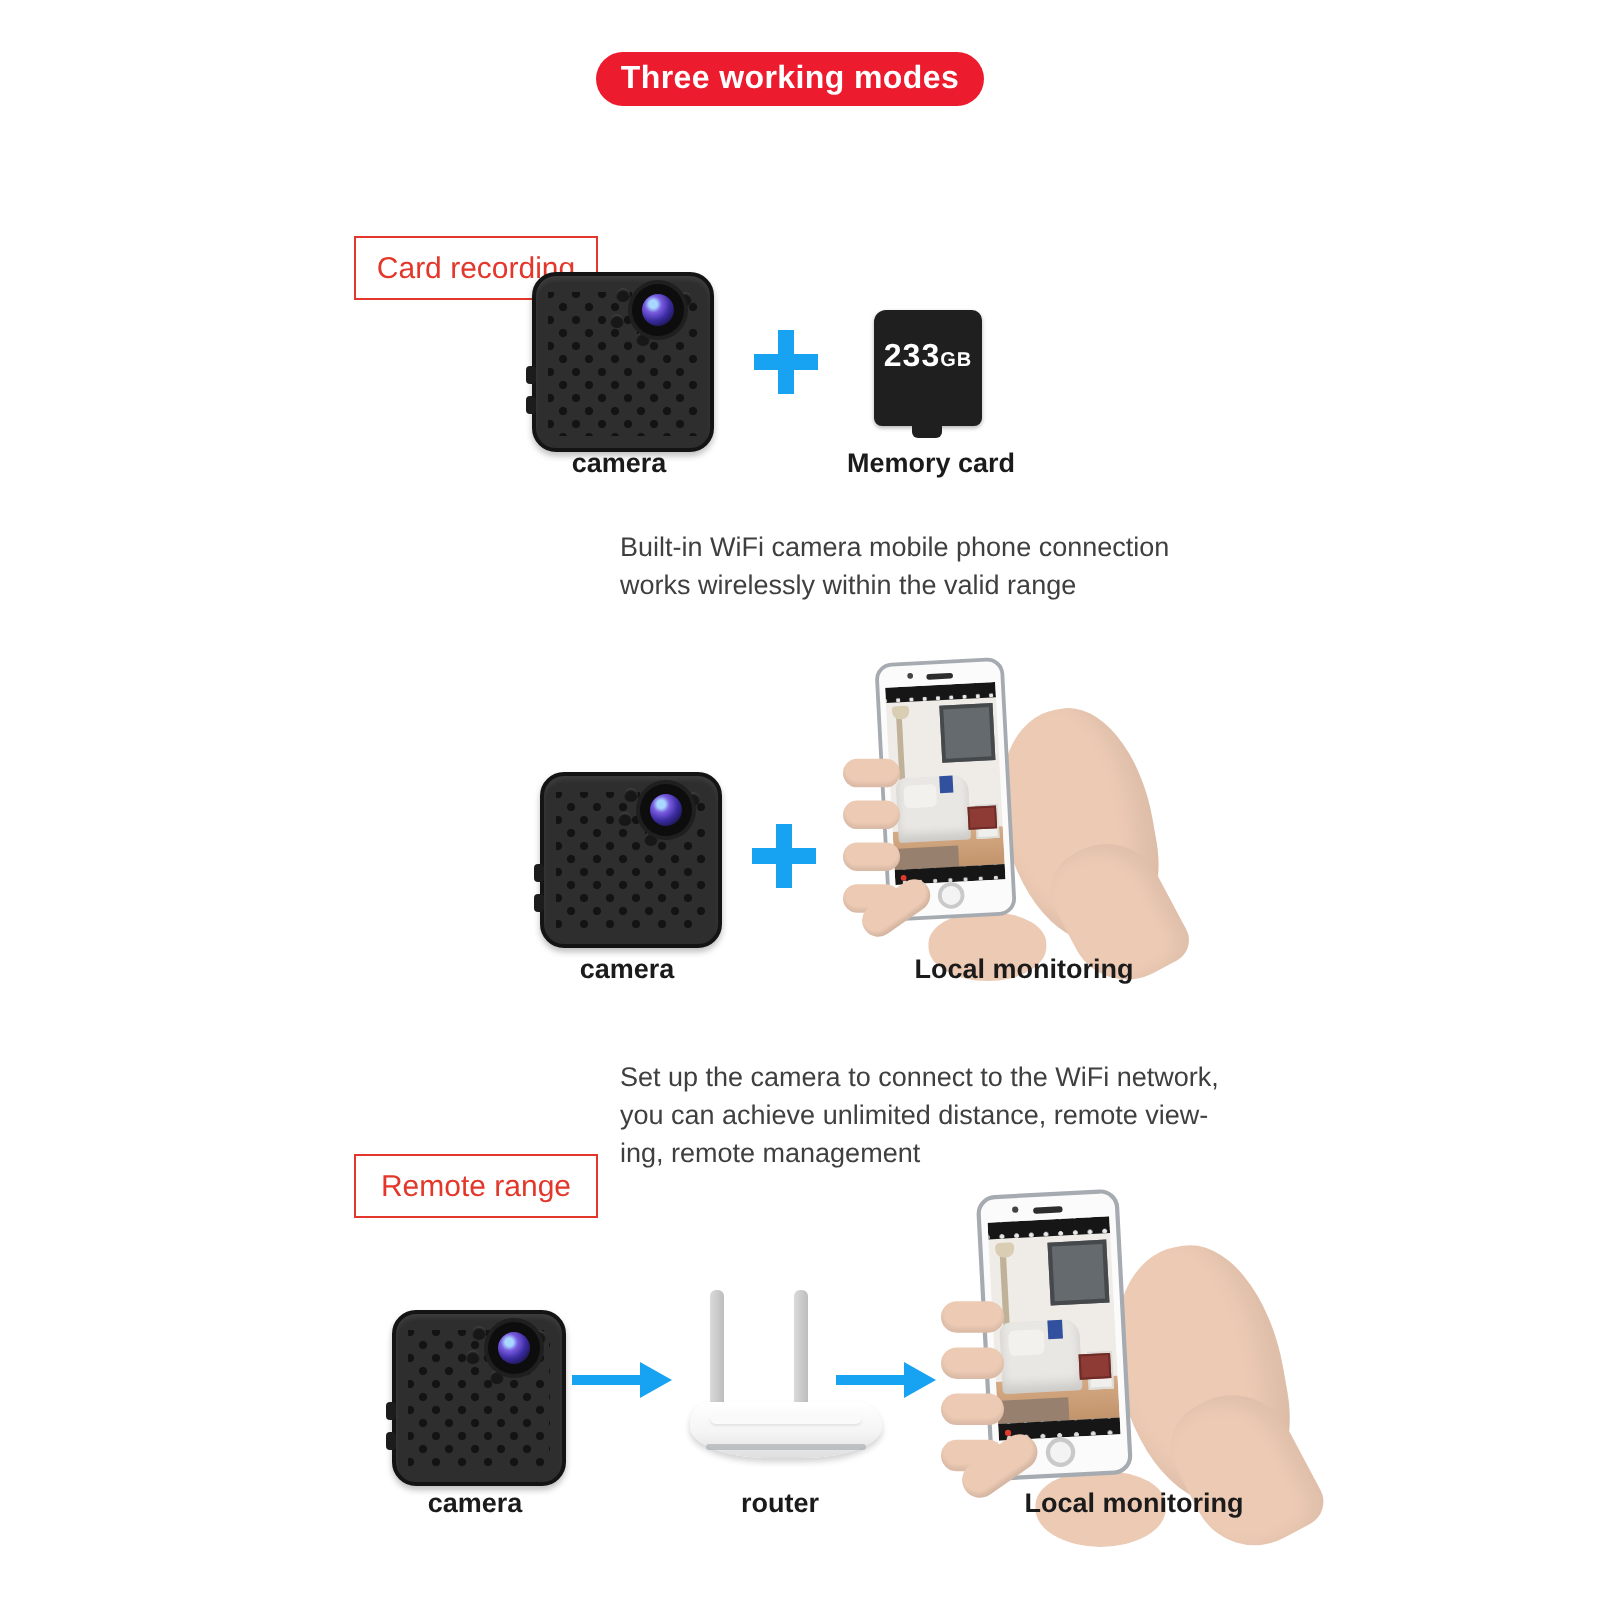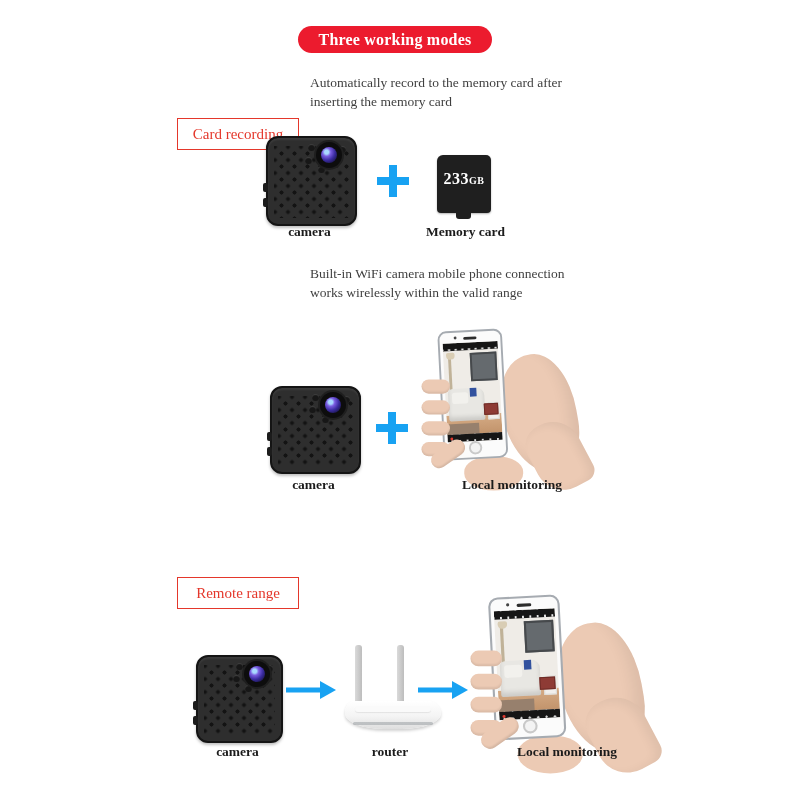--- a/index.html
+++ b/index.html
@@ -1,21 +1,21 @@
 <!DOCTYPE html>
 <html style="--red: #EC1B2E; --box-red: #E4372B; --blue: #18A2F2; --body-text: #3F3F3F; --caption: #1B1B1B;"><head>
 <meta charset="utf-8">
 <style>
   :root{
     --red:#EC1B2E; --box-red:#E4372B; --blue:#18A2F2;
     --body-text:#3F3F3F; --caption:#1B1B1B; --skin:#ECCAB4; --skin-dk:#DFB59C;
   }
   html,body{margin:0;padding:0;background:#fff;}
   .canvas{position:relative;width:800px;height:800px;background:#ffffff;overflow:hidden;
-          font-family:Liberation Serif, serif;}
+          font-family:Liberation Sans, sans-serif;}
   
   .pill{position:absolute;left:298px;top:26px;width:194px;height:27px;background:var(--red);
         border-radius:15px;display:flex;align-items:center;justify-content:center;
         color:#fff;font-weight:bold;font-size:16px;letter-spacing:.2px;}
   
   .mode-box{position:absolute;left:177px;width:120px;height:30px;border:1px solid var(--box-red);
         color:var(--box-red);display:flex;align-items:center;justify-content:center;
         font-size:15px;background:#fff;margin-top:40px;}
   
   .desc{position:absolute;left:310px;width:345px;color:var(--body-text);font-size:13.5px;line-height:19px;}
@@ -115,24 +115,20 @@
 
 <div class="canvas">
 
   <div class="pill">
     <span>Three working modes</span>
   </div>
 
   <div class="mode-box" style="top:78px">
     <span>Card recording</span>
   </div>
-  <div class="desc" style="top:73px">
-    <div class="desc-line">Automatically record to the memory card after</div>
-    <div class="desc-line">inserting the memory card</div>
-  </div>
 
   <div class="camera" style="left:266px;top:136px;width:87px;height:86px">
     <div class="cam-holes"></div>
     <div class="cam-btn" style="top:52%"></div>
     <div class="cam-btn" style="top:70%"></div>
     <div class="ir" style="left:46%;top:7%"></div>
     <div class="ir" style="left:82%;top:9%"></div>
     <div class="ir" style="left:42%;top:22%"></div>
     <div class="ir" style="left:74%;top:27%"></div>
     <div class="ir" style="left:57%;top:33%"></div>
@@ -201,20 +197,25 @@
     <div class="finger" style="top:118px"></div>
     <div class="thumb"></div>
   </div>
 
   <div class="caption" style="left:270px;top:477px;width:87px">camera</div>
   <div class="caption" style="left:437px;top:477px;width:150px">Local monitoring</div>
 
   <div class="mode-box" style="top:537px">
     <span>Remote range</span>
   </div>
+  <div class="desc" style="top:529px">
+    <div class="desc-line">Set up the camera to connect to the WiFi network,</div>
+    <div class="desc-line">you can achieve unlimited distance, remote view-</div>
+    <div class="desc-line">ing, remote management</div>
+  </div>
 
   <div class="camera" style="left:196px;top:655px;width:83px;height:84px">
     <div class="cam-holes"></div>
     <div class="cam-btn" style="top:52%"></div>
     <div class="cam-btn" style="top:70%"></div>
     <div class="ir" style="left:46%;top:7%"></div>
     <div class="ir" style="left:82%;top:9%"></div>
     <div class="ir" style="left:42%;top:22%"></div>
     <div class="ir" style="left:74%;top:27%"></div>
     <div class="ir" style="left:57%;top:33%"></div>

